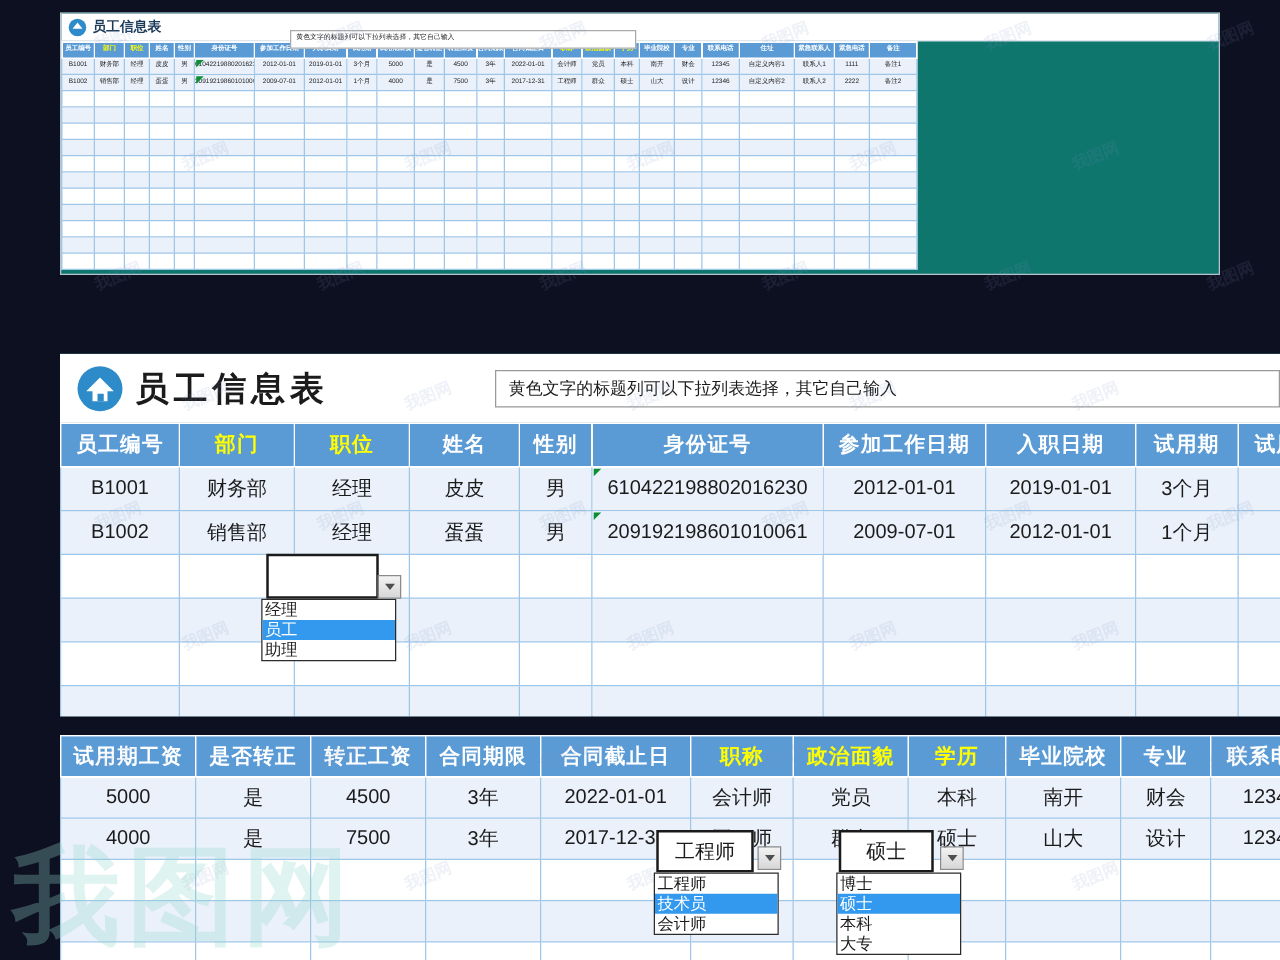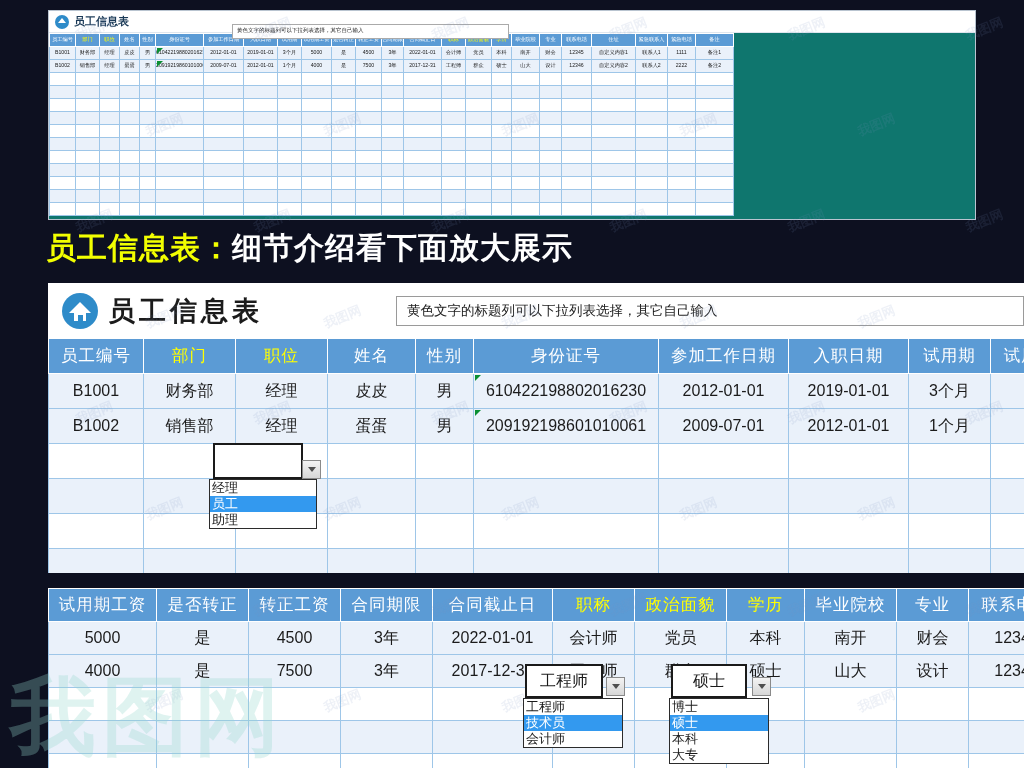--- a/index.html
+++ b/index.html
@@ -35,21 +35,21 @@
     text-align: center;
     vertical-align: middle;
     color: #1b1b1b;
     font-weight: normal;
     white-space: nowrap;
     overflow: hidden;
   }
   tr.hdr th {
     background: #5b9bd5;
     color: #ffffff;
-    font-weight: normal;
+    font-weight: bold;
     border: 1px solid #ffffff;
   }
   tr.hdr th.yel { color: #ffff00; }
   tr.band td { background: #eaf1fa; }
   tr.plain td { background: #ffffff; }
 
   
   #top-sheet {
     left: 48px; top: 10px; width: 928px; height: 210px;
     border: 1px solid #b9c4d0;
@@ -668,23 +668,20 @@
             <td>&nbsp;</td>
             <td>&nbsp;</td>
             <td>&nbsp;</td>
             <td>&nbsp;</td>
             <td>&nbsp;</td>
           </tr>
         </tbody>
     </table>
   </div>
 
-  <div id="mid-heading">
-    <span class="yellow">员工信息表：</span><span class="white">细节介绍看下面放大展示</span>
-  </div>
 
   <div class="sheet" id="mid-sheet">
     <div class="sheet-head">
       <div class="home-icon">
         <div class="roof"></div>
           <div class="body"></div>
           <div class="door"></div>
       </div>
       <div class="sheet-title">员工信息表</div>
       <div class="note-box">黄色文字的标题列可以下拉列表选择，其它自己输入</div>

